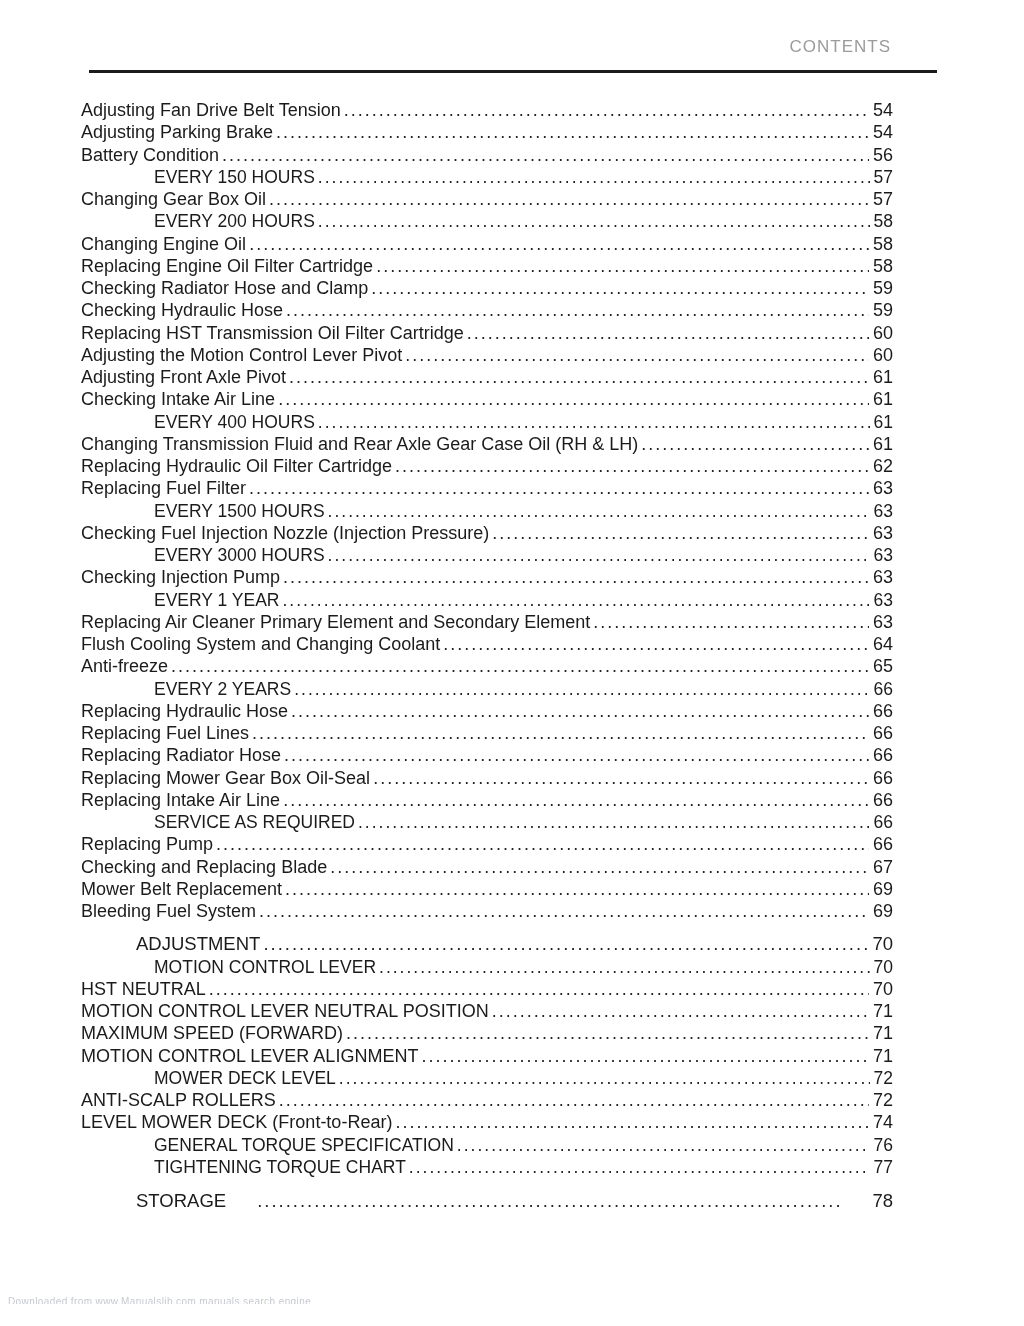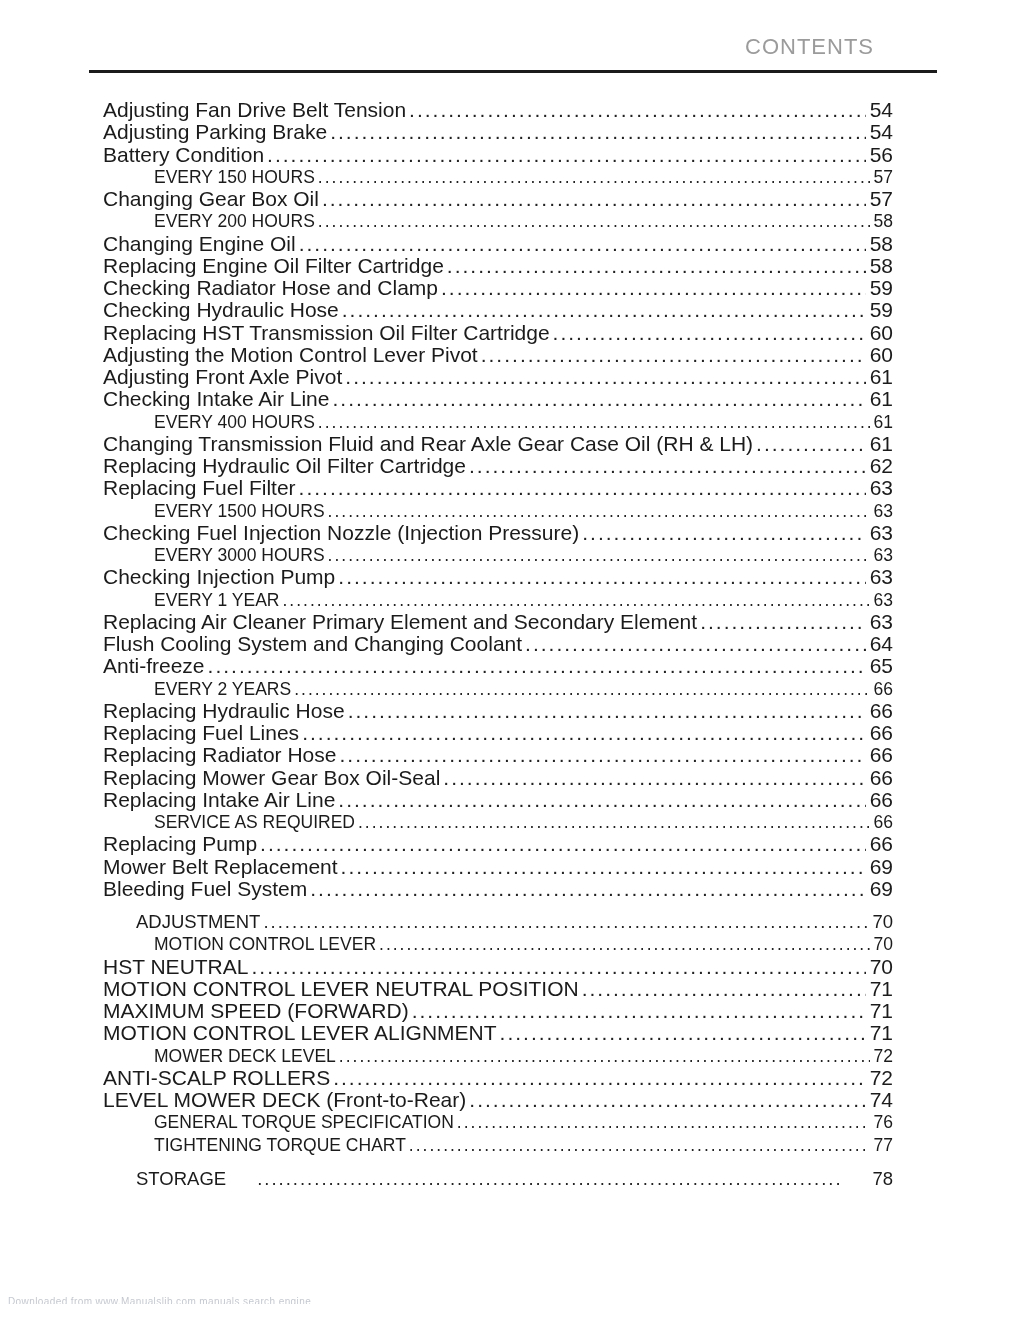--- a/index.html
+++ b/index.html
@@ -8,22 +8,22 @@
     background: #ffffff;
     font-family: "Liberation Sans", sans-serif;
     color: #1b1b1b;
     position: relative;
     overflow: hidden;
   }
   .page { position: absolute; inset: 0; }
 
   .hdr {
     position: absolute;
-    top: 37px; right: 150px;
-    font-size: 22px;
+    top: 37px; right: 133px;
+    font-size: 17px;
     letter-spacing: 1px;
     color: #9b9b9b;
     line-height: 20px;
   }
   .rule {
     position: absolute;
     top: 70px; left: 89px;
     width: 848px; height: 3px;
     background: #1b1b1b;
   }
@@ -35,21 +35,21 @@
   }
   .row {
     display: flex;
     align-items: baseline;
     height: 22.25px;
     line-height: 22.25px;
     white-space: nowrap;
   }
   .row.l0 { padding-left: 136px; font-size: 18.5px; }
   .row.l1 { padding-left: 154px; font-size: 17.5px; }
-  .row.l2 { padding-left: 103px; font-size: 21px; }
+  .row.l2 { padding-left: 81px; font-size: 18px; }
   .row.gap { margin-top: 11px; text-align: center; }
   .row.gap2 { margin-top: 12px; gap: 28px; }
 
   .t { flex: 0 0 auto; }
   .d { flex: 1 1 auto; overflow: hidden; margin-left: 3px; }
   .d::before {
     content: "..........................................................................................................................................................................";
     letter-spacing: 2px;
     color: #222222;
   }
@@ -240,20 +240,25 @@
         <span class="t">SERVICE AS REQUIRED</span>
         <span class="d"></span>
         <span class="p">66</span>
       </div>
       <div class="row l2">
         <span class="t">Replacing Pump</span>
         <span class="d"></span>
         <span class="p">66</span>
       </div>
       <div class="row l2">
+        <span class="t">Checking and Replacing Blade</span>
+        <span class="d"></span>
+        <span class="p">67</span>
+      </div>
+      <div class="row l2">
         <span class="t">Mower Belt Replacement</span>
         <span class="d"></span>
         <span class="p">69</span>
       </div>
       <div class="row l2">
         <span class="t">Bleeding Fuel System</span>
         <span class="d"></span>
         <span class="p">69</span>
       </div>
       <div class="row l0 gap">

